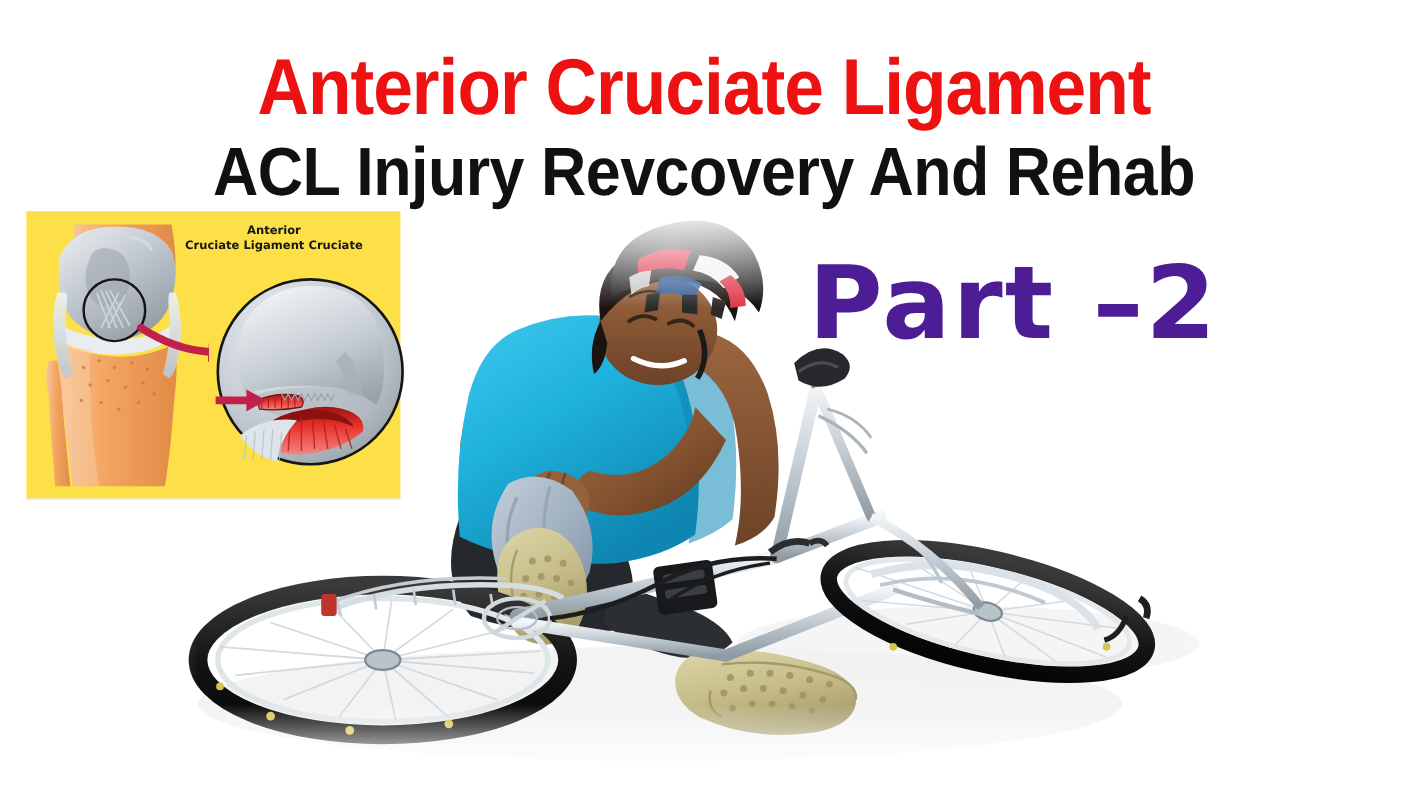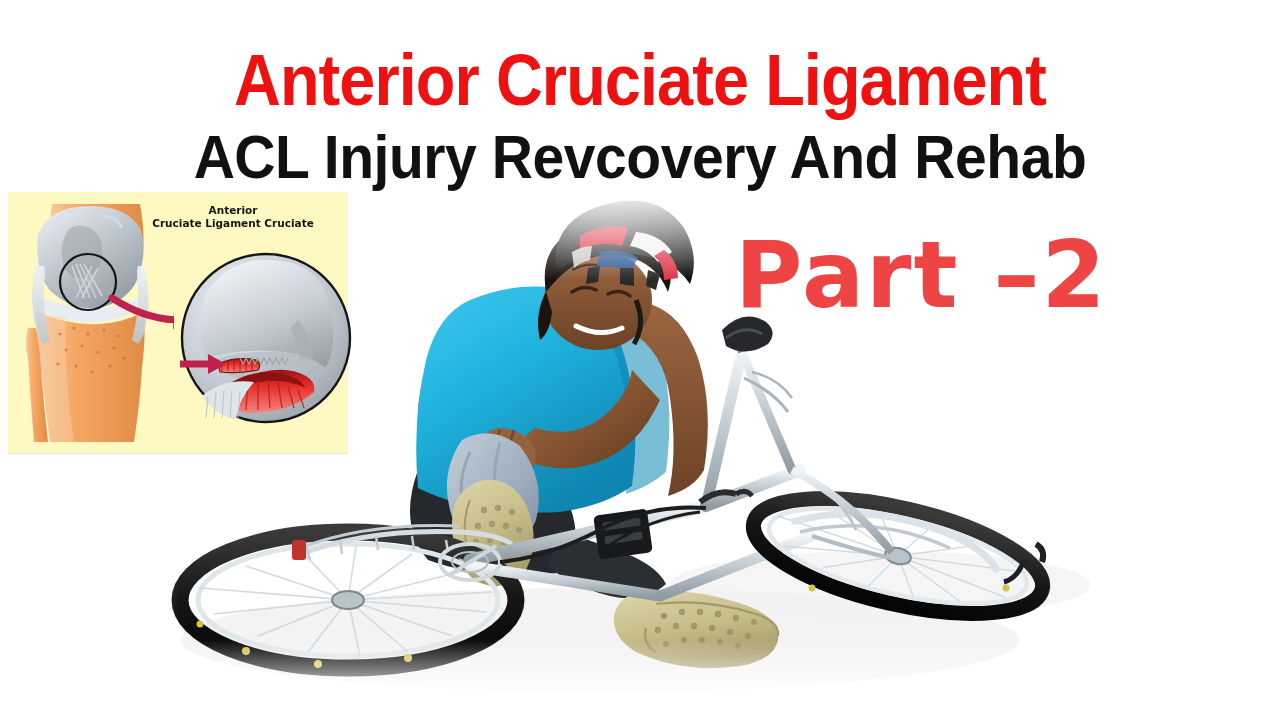--- a/index.html
+++ b/index.html
@@ -47,30 +47,30 @@
     white-space:nowrap;
   }
   .part-label {
     position:absolute;
     left:735px; top:228px;
     font-family:"DejaVu Sans", sans-serif;
     font-weight:bold;
     font-size:92px;
     line-height:96px;
     letter-spacing:2px;
-    color:#ef4444;
+    color:#4c1d95;
     white-space:nowrap;
   }
 
   
   #anatomy-panel {
     position:absolute;
-    left:8px; top:192px;
+    left:24px; top:192px;
     width:340px; height:262px;
-    background:#fef9c3;
+    background:#fde047;
     border-bottom:1px solid #e4e4e4;
   }
   .anat-caption {
     position:absolute;
     left:110px; top:12px;
     width:230px;
     text-align:center;
     font-family:"DejaVu Sans", sans-serif;
     font-size:10.5px;
     font-weight:bold;

